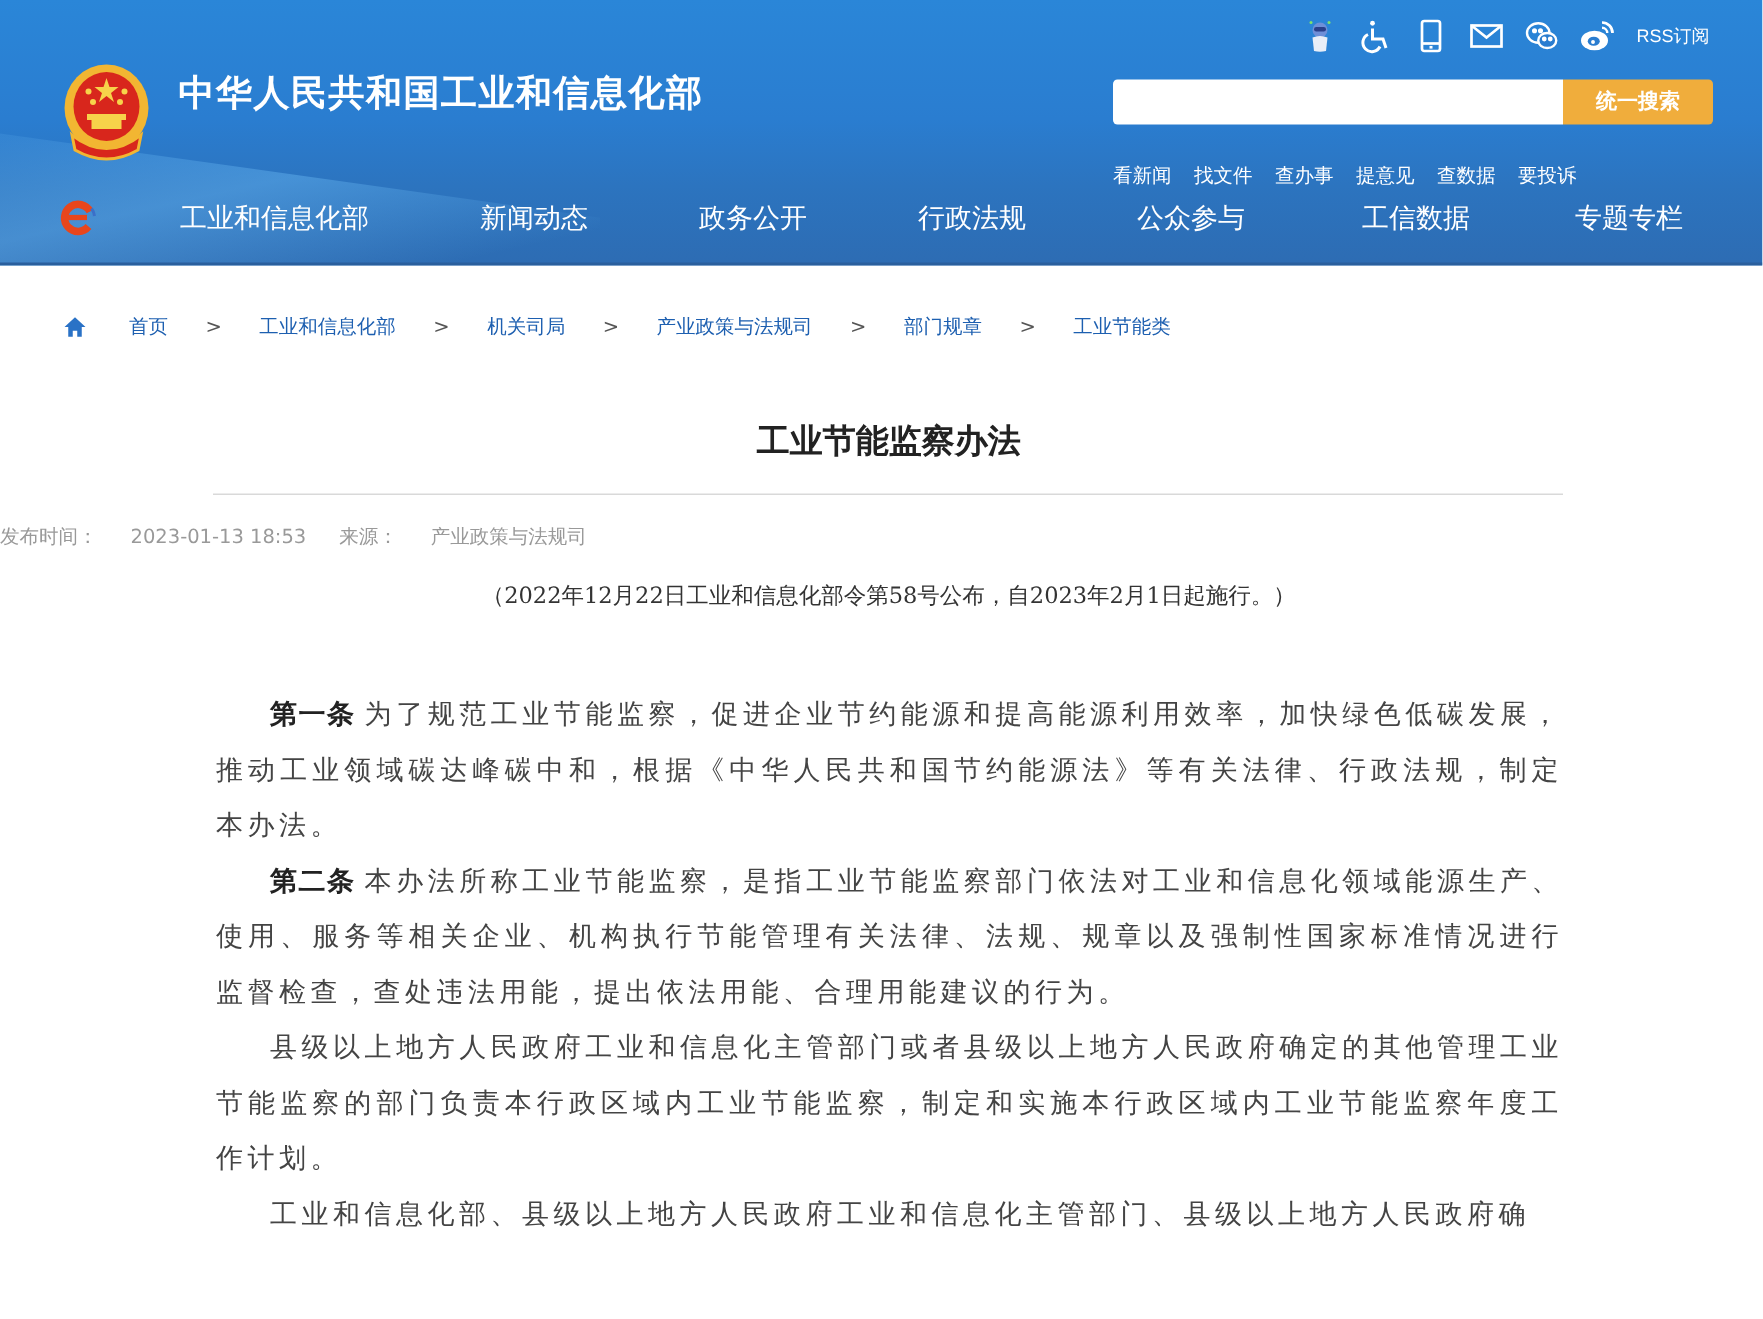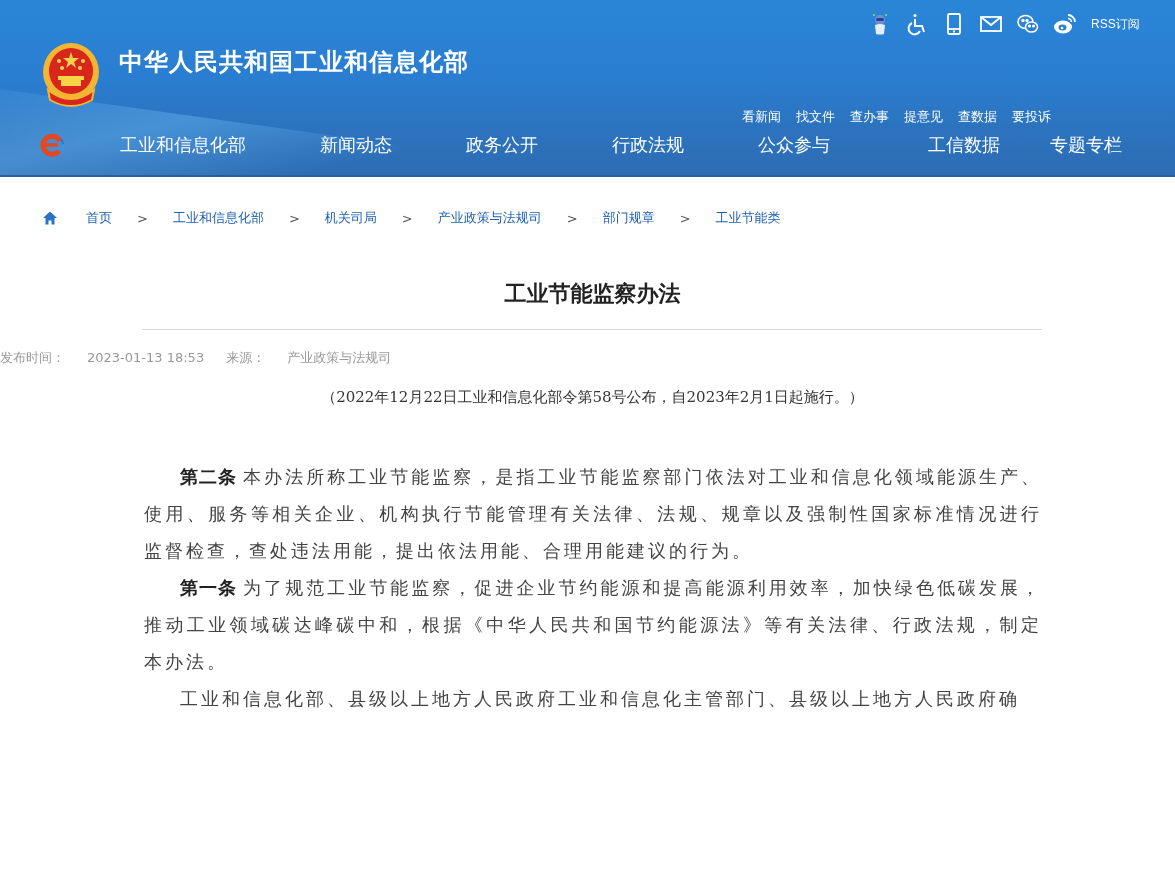--- a/index.html
+++ b/index.html
@@ -124,20 +124,24 @@
           <ellipse cx="10" cy="15" rx="9" ry="6.5" fill="#fff"></ellipse>
           <ellipse cx="9.5" cy="15.5" rx="4" ry="3" fill="#2a7dd0"></ellipse>
           <circle cx="9" cy="16" r="1.3" fill="#fff"></circle>
           <path d="M15 3 A7 7 0 0 1 22 10" stroke="#fff" stroke-width="1.8" fill="none"></path>
           <path d="M15 6.5 A3.5 3.5 0 0 1 18.5 10" stroke="#fff" stroke-width="1.6" fill="none"></path>
         </svg>
     </div>
     <span class="rss">RSS订阅</span>
   </div>
 
+  <div class="search-box">
+    <input class="search-input" type="text" placeholder="" style="">
+    <button class="search-btn">统一搜索</button>
+  </div>
 
   <div class="quick-links">
     <span class="quick-link">看新闻</span>
     <span class="quick-link">找文件</span>
     <span class="quick-link">查办事</span>
     <span class="quick-link">提意见</span>
     <span class="quick-link">查数据</span>
     <span class="quick-link">要投诉</span>
   </div>
 
@@ -145,21 +149,21 @@
     <svg class="nav-logo" viewBox="0 0 28 26">
       <path d="M22 9 A9 9 0 1 0 21 19" fill="none" stroke="#e8461c" stroke-width="5"></path>
       <path d="M7 13 H20" stroke="#e8461c" stroke-width="3.5"></path>
       <path d="M23 7 A10 10 0 0 1 25 12" fill="none" stroke="#3b6fc8" stroke-width="2"></path>
     </svg>
     <span class="nav-item" style="left:120px">工业和信息化部</span>
     <span class="nav-item" style="left:320px">新闻动态</span>
     <span class="nav-item" style="left:466px">政务公开</span>
     <span class="nav-item" style="left:612px">行政法规</span>
     <span class="nav-item" style="left:758px">公众参与</span>
-    <span class="nav-item" style="left:928px">工信数据</span>
+    <span class="nav-item" style="left:908px">工信数据</span>
     <span class="nav-item" style="left:1050px">专题专栏</span>
   </div>
 </div>
 
 <div class="breadcrumb">
   <svg class="home-icon" viewBox="0 0 16 16">
       <path d="M8 1.5 L15 8 H12.5 V14.5 H9.5 V10.5 H6.5 V14.5 H3.5 V8 H1 Z" fill="#2a72c6"></path>
     </svg>
   <span class="crumb">首页</span>
   <span class="sep">&gt;</span>
@@ -175,16 +179,17 @@
 </div>
 
 <h1 class="article-title">工业节能监察办法</h1>
 <div class="divider"></div>
 <div class="meta">
   <span><span>发布时间：</span><span>2023-01-13 18:53</span></span><span><span>来源：</span><span>产业政策与法规司</span></span>
 </div>
 <div class="promulgation">（2022年12月22日工业和信息化部令第58号公布，自2023年2月1日起施行。）</div>
 
 <div class="body-text">
+  <p><span class="art-label">第一条</span><span>为了规范工业节能监察，促进企业节约能源和提高能源利用效率，加快绿色低碳发展，推动工业领域碳达峰碳中和，根据《中华人民共和国节约能源法》等有关法律、行政法规，制定本办法。</span></p>
   <p><span class="art-label">第二条</span><span>本办法所称工业节能监察，是指工业节能监察部门依法对工业和信息化领域能源生产、使用、服务等相关企业、机构执行节能管理有关法律、法规、规章以及强制性国家标准情况进行监督检查，查处违法用能，提出依法用能、合理用能建议的行为。</span></p>
-  <p><span class="art-label">第一条</span><span>为了规范工业节能监察，促进企业节约能源和提高能源利用效率，加快绿色低碳发展，推动工业领域碳达峰碳中和，根据《中华人民共和国节约能源法》等有关法律、行政法规，制定本办法。</span></p>
+  <p><span>县级以上地方人民政府工业和信息化主管部门或者县级以上地方人民政府确定的其他管理工业节能监察的部门负责本行政区域内工业节能监察，制定和实施本行政区域内工业节能监察年度工作计划。</span></p>
   <p><span>工业和信息化部、县级以上地方人民政府工业和信息化主管部门、县级以上地方人民政府确</span></p>
 </div>
 
 </body></html>

